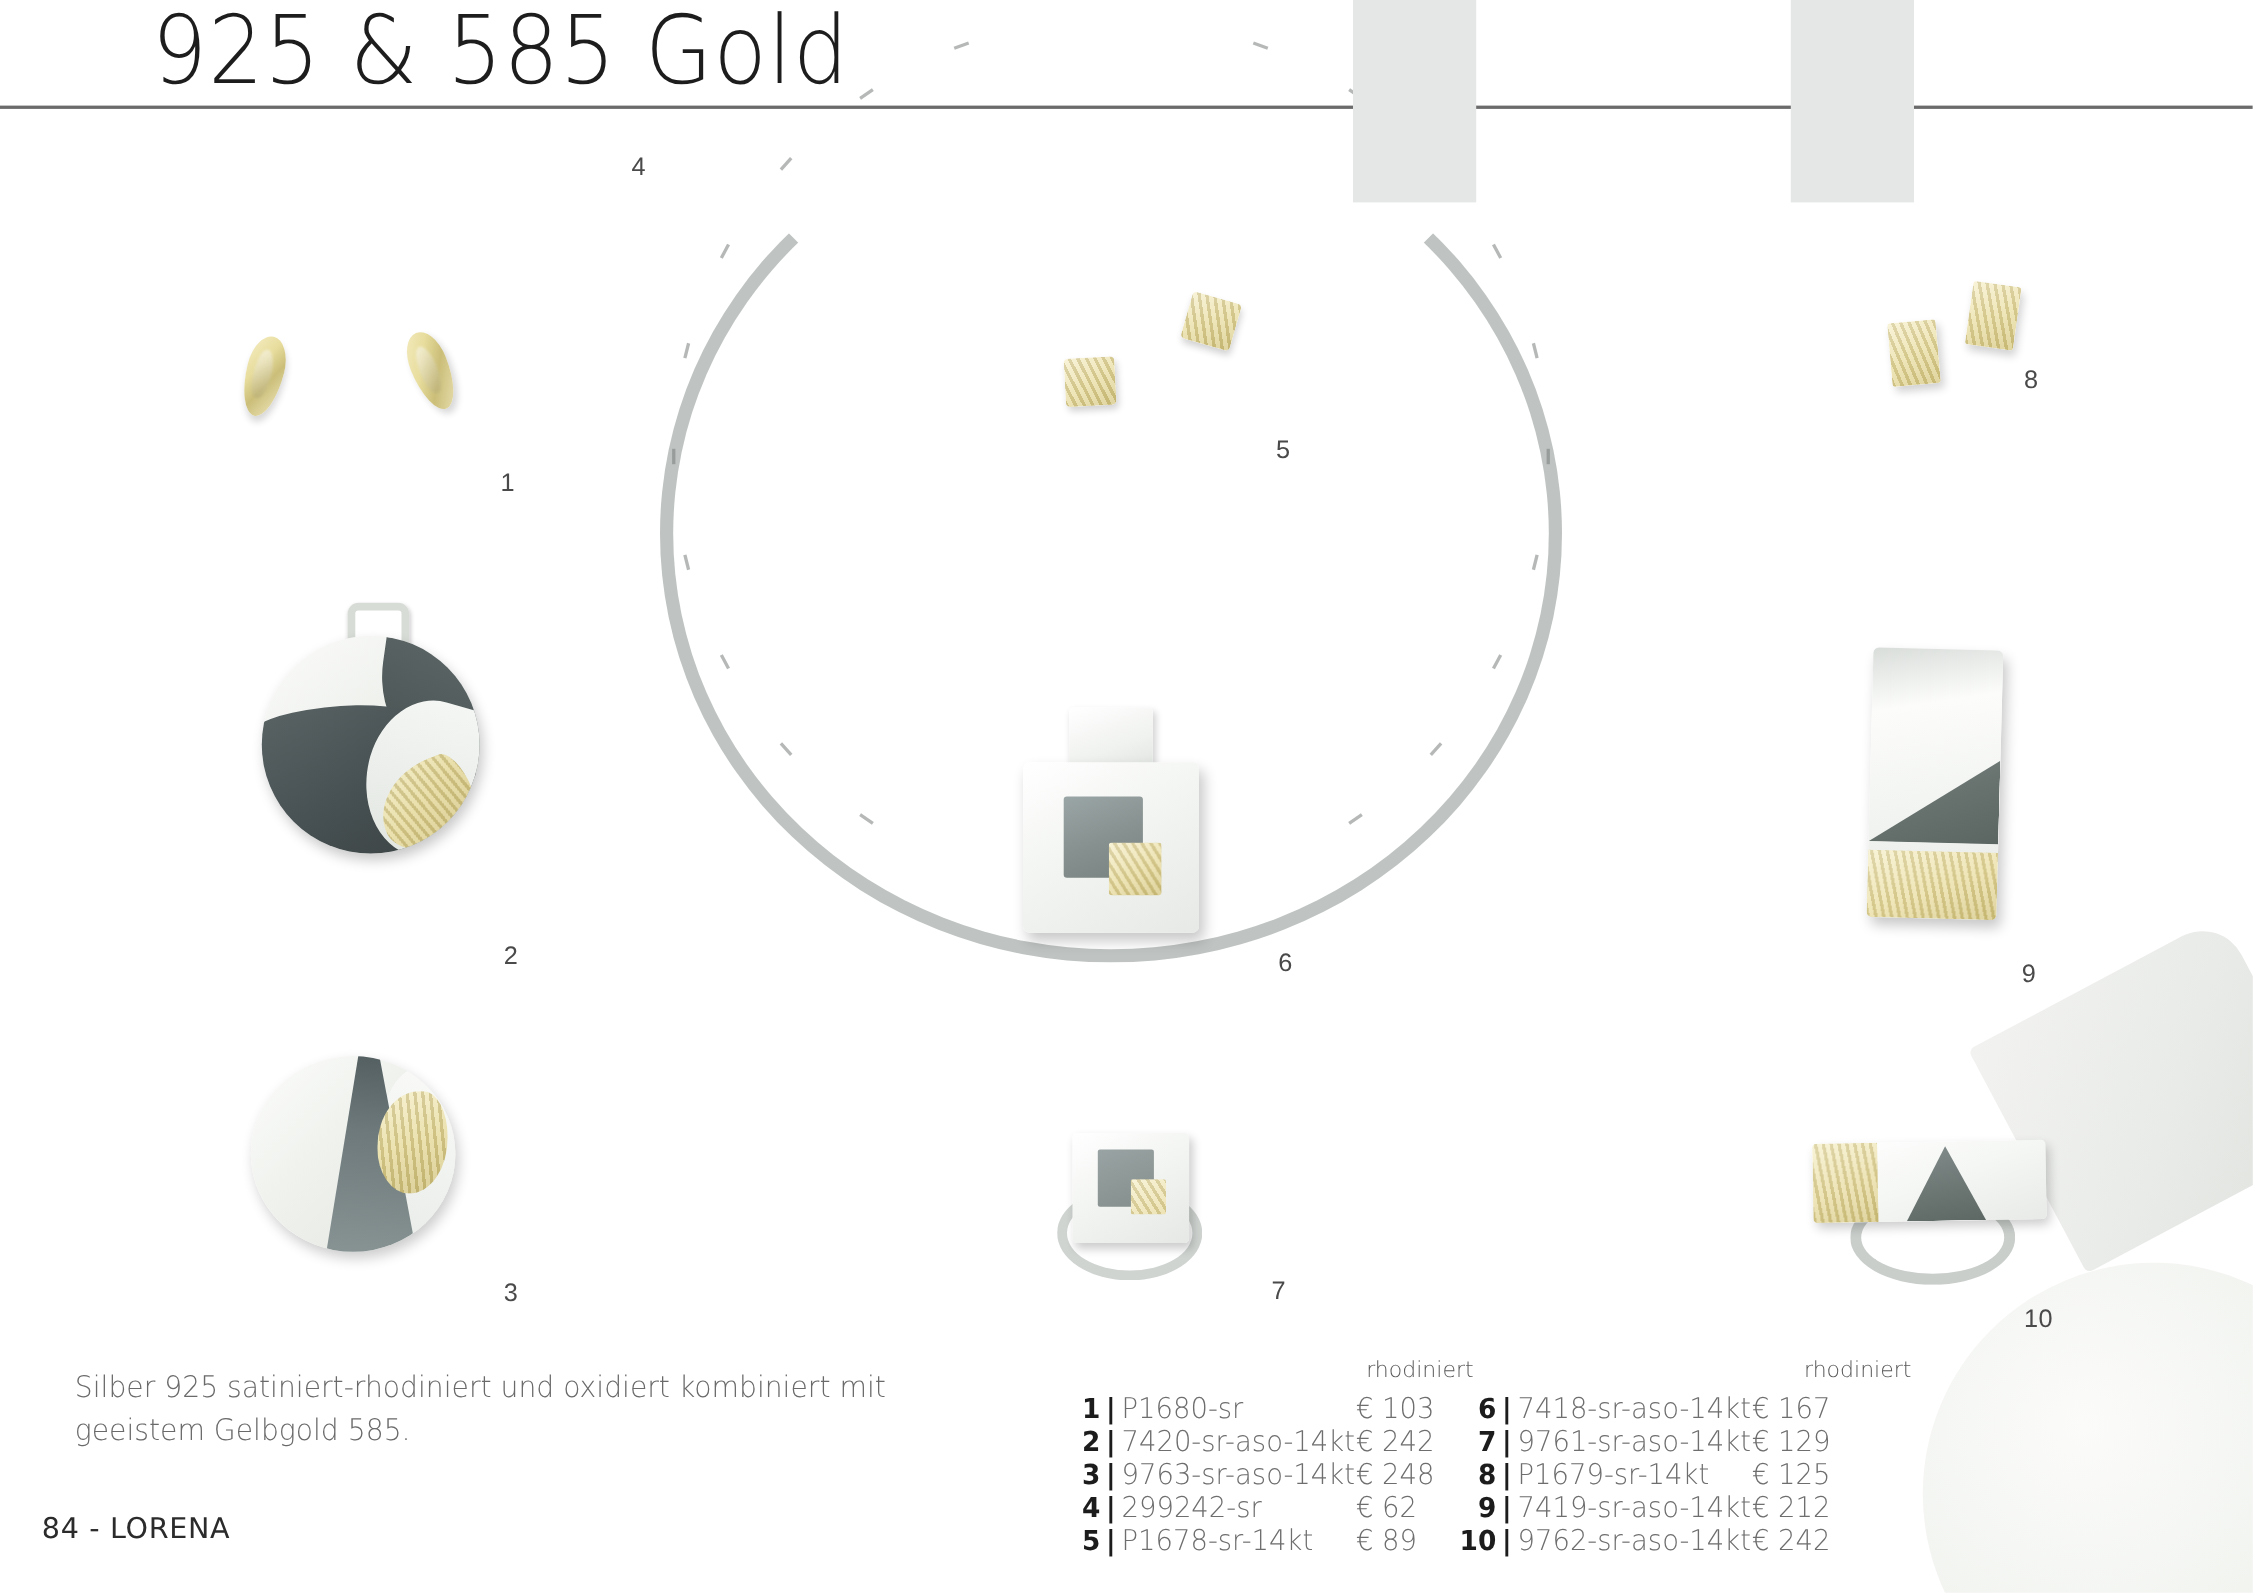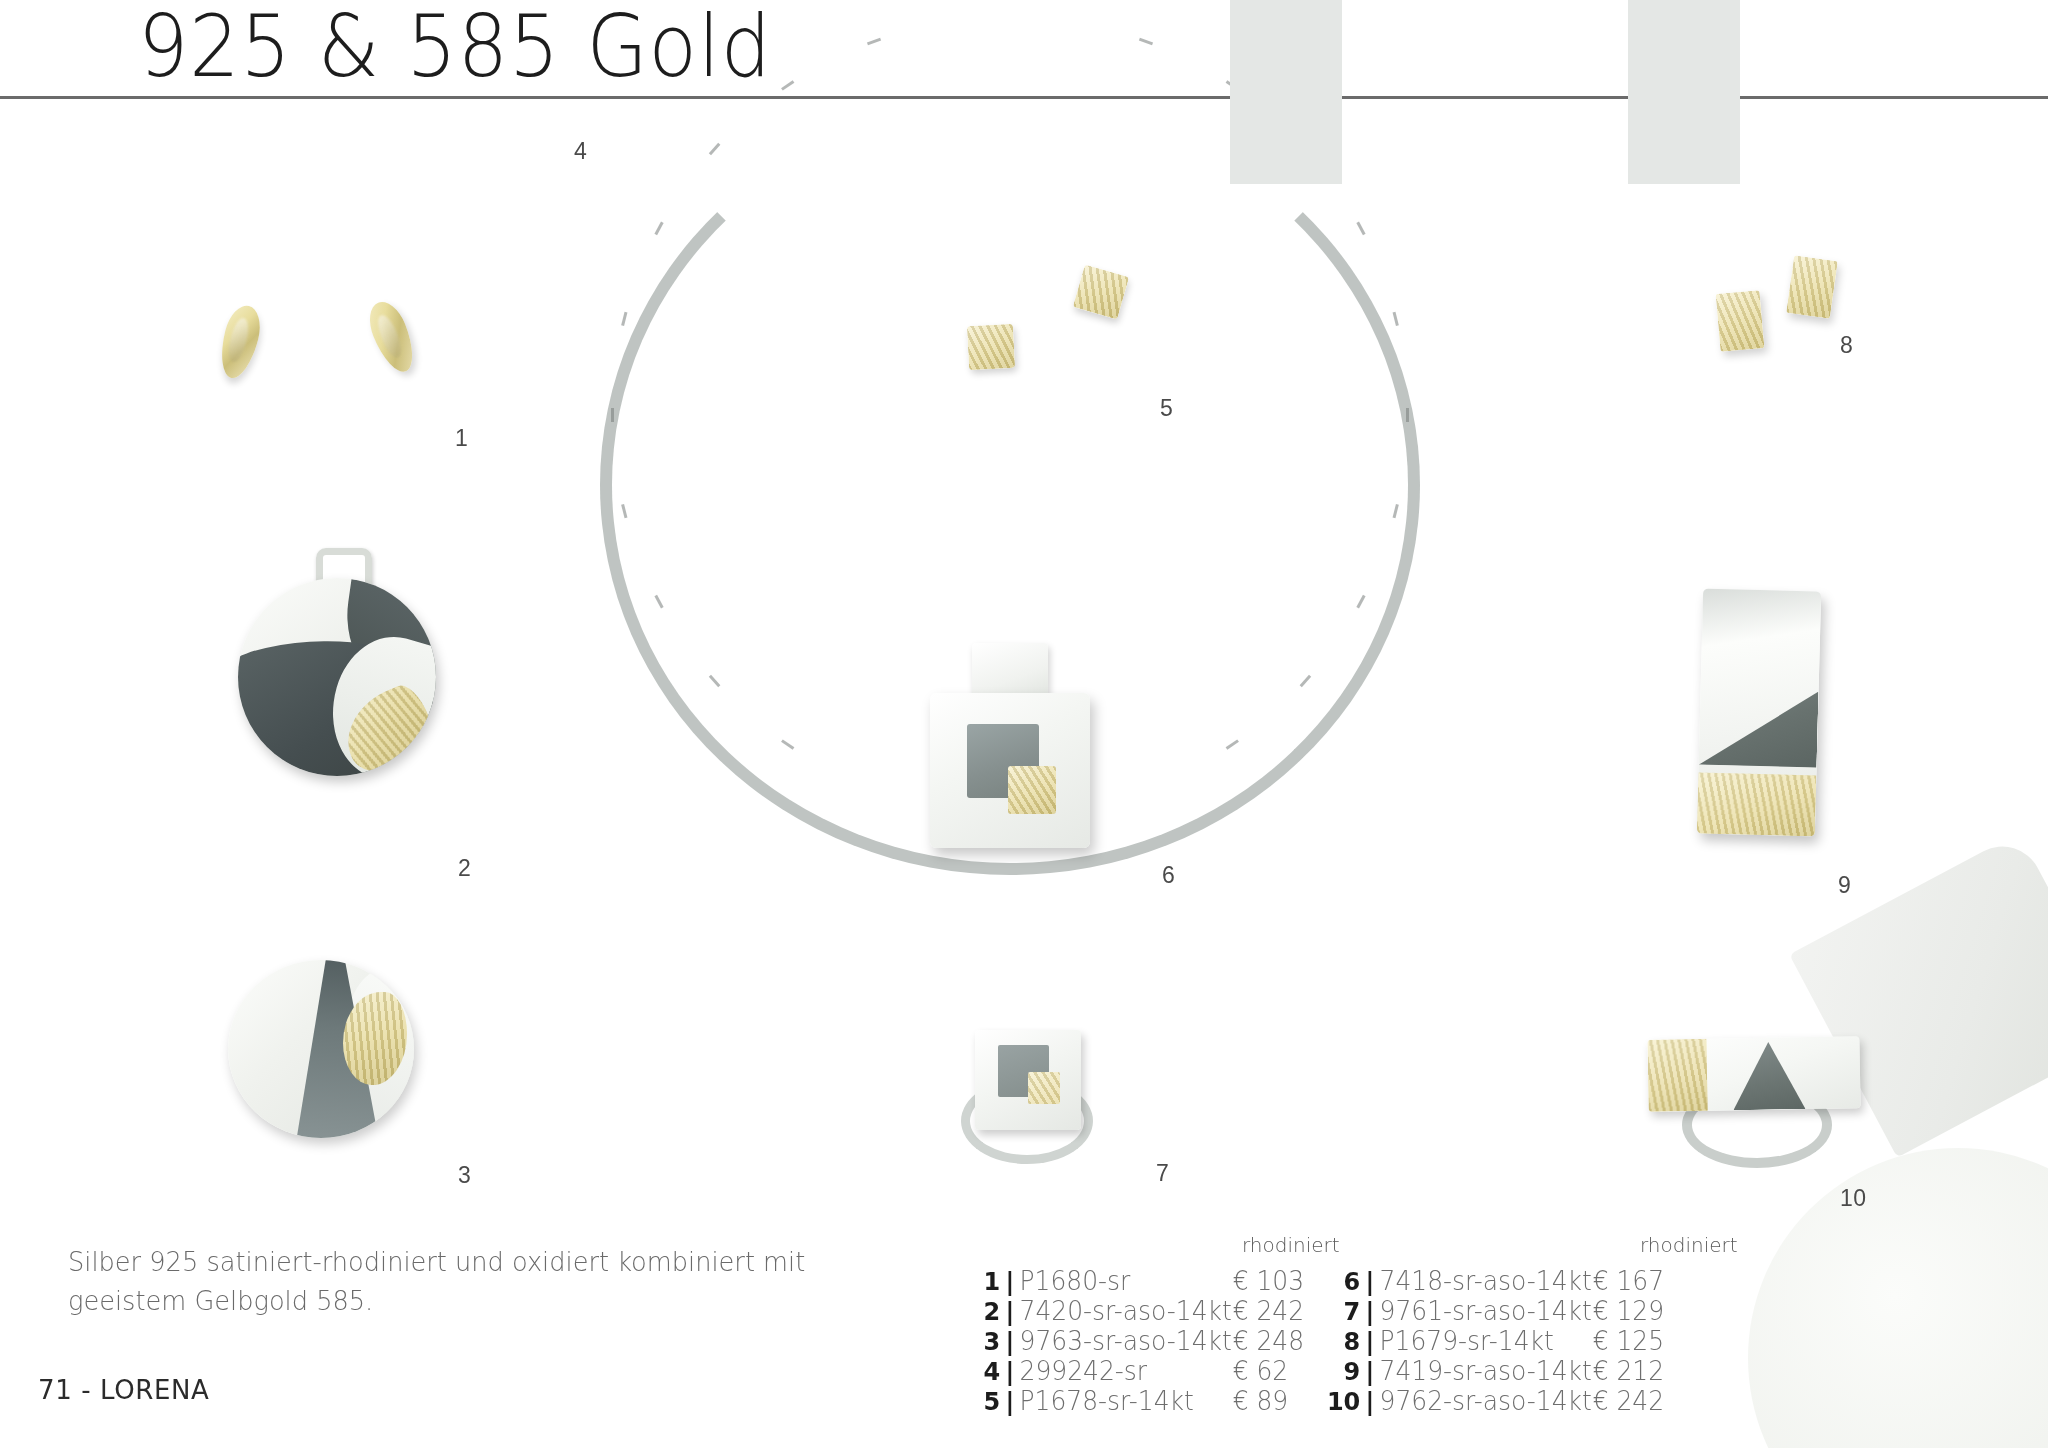--- a/index.html
+++ b/index.html
@@ -636,21 +636,21 @@
   <div class="rb-band"></div>
   <div class="rb-top">
     <div class="rb-gold"></div>
     <div class="rb-tri"></div>
   </div>
 </div>
 <div class="num-label" style="left:1840px; top:1185px;">10</div>
 
 <div class="desc">Silber 925 satiniert-rhodiniert und oxidiert kombiniert mit geeistem Gelbgold 585.</div>
 
-<div class="footer">71 - LORENA</div>
+<div class="footer">84 - LORENA</div>
 
 <div class="price-shade" id="shade-left"></div>
 <div class="price-shade" id="shade-right"></div>
 
 <div class="price-block" id="price-left">
   <div class="price-head" style="left:270px;">rhodiniert</div>
   <div class="price-rows">
     <div class="price-row">
       <span class="p-num">1</span>
       <span class="p-sep">|</span>

